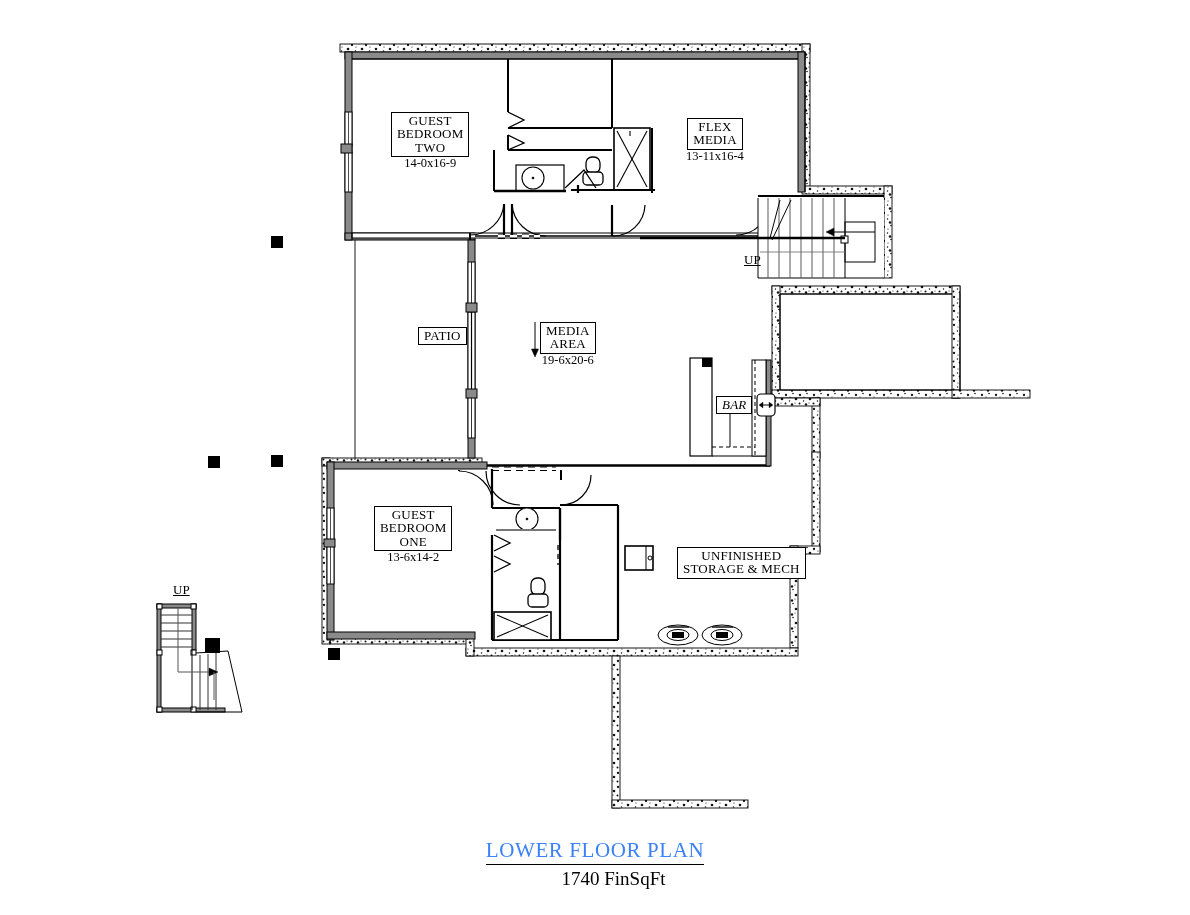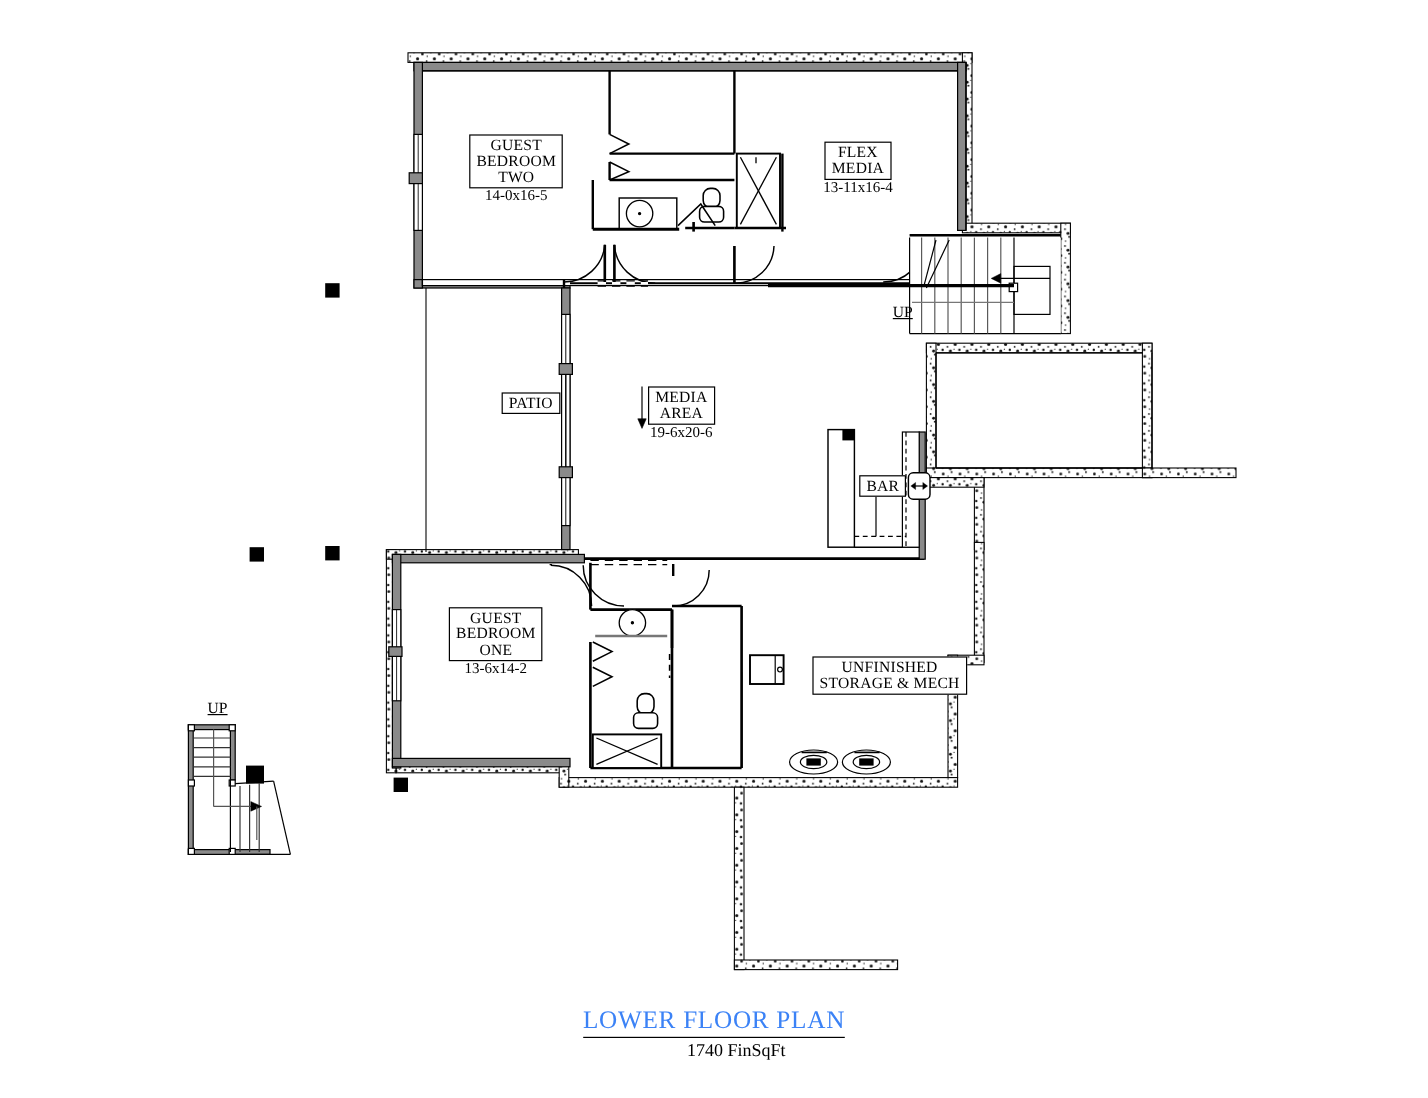--- a/index.html
+++ b/index.html
@@ -70,21 +70,21 @@
     font-family: "Liberation Serif", "DejaVu Serif", serif;
     font-size: 21px;
     letter-spacing: 0.6px;
     color: #3b82f6;
     display: inline-block;
     border-bottom: 1.4px solid #000;
     padding-bottom: 1px;
   }
   #title-block .sub {
     font-family: "Liberation Serif", "DejaVu Serif", serif;
-    font-size: 15px;
+    font-size: 19px;
     color: #000;
     margin-top: 3px;
     padding-left: 37px;
   }
 </style>
 </head>
 <body>
 
 <div id="plan-root">
 
@@ -406,21 +406,21 @@
 
     </g>
   </svg>
 
   <div class="room-label" style="left:391px; top:112px;">
     <div class="namebox">
       <div>GUEST</div>
       <div>BEDROOM</div>
       <div>TWO</div>
     </div>
-    <div class="dims">14-0x16-5</div>
+    <div class="dims">14-0x16-9</div>
   </div>
 
   <div class="room-label" style="left:686px; top:118px;">
     <div class="namebox">
       <div>FLEX</div>
       <div>MEDIA</div>
     </div>
     <div class="dims">13-11x16-4</div>
   </div>
 
@@ -431,21 +431,21 @@
   </div>
 
   <div class="room-label" style="left:540px; top:322px;">
     <div class="namebox">
       <div>MEDIA</div>
       <div>AREA</div>
     </div>
     <div class="dims">19-6x20-6</div>
   </div>
 
-  <div class="room-label" style="left:716px; top:396px;">
+  <div class="room-label" style="left:716px; top:396px;font-style:italic;">
     <div class="namebox">
       <div>BAR</div>
     </div>
   </div>
 
   <div class="room-label" style="left:374px; top:506px;">
     <div class="namebox">
       <div>GUEST</div>
       <div>BEDROOM</div>
       <div>ONE</div>

